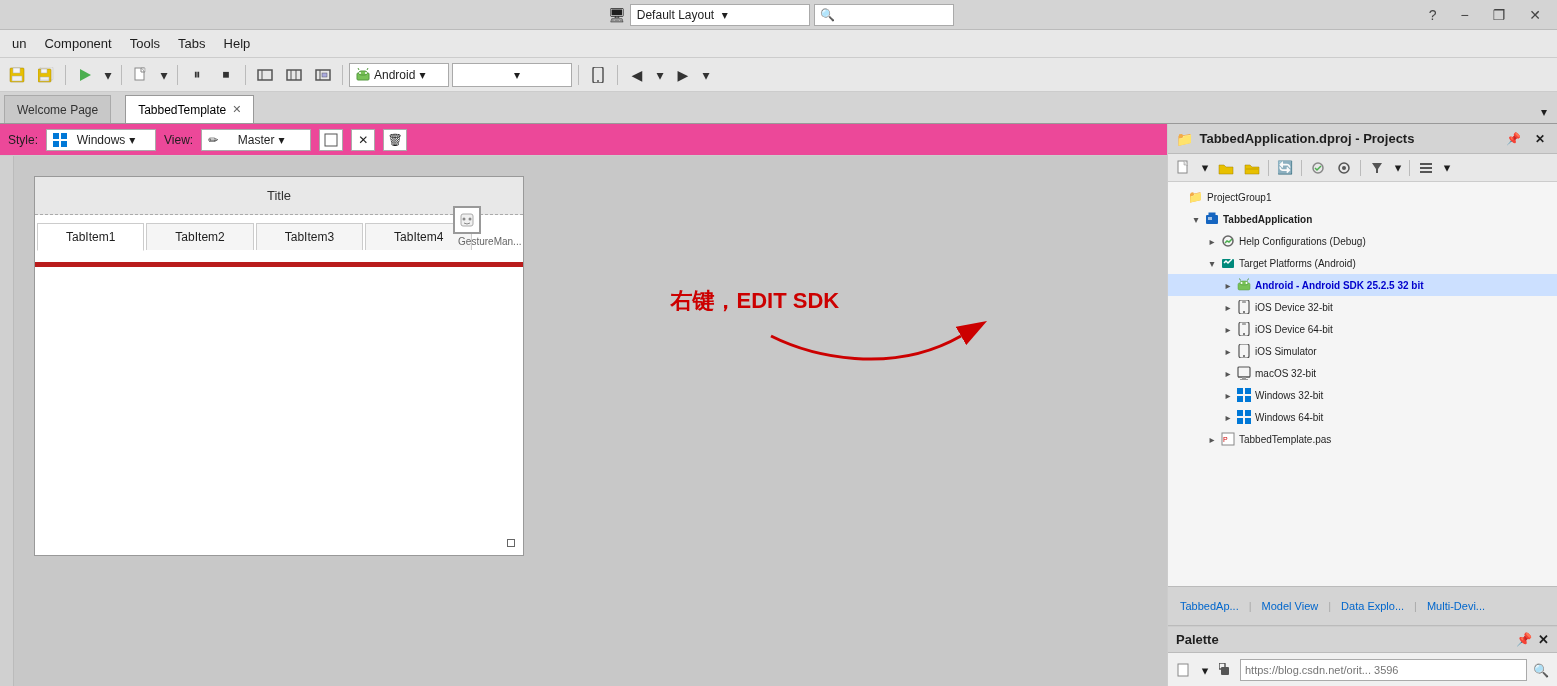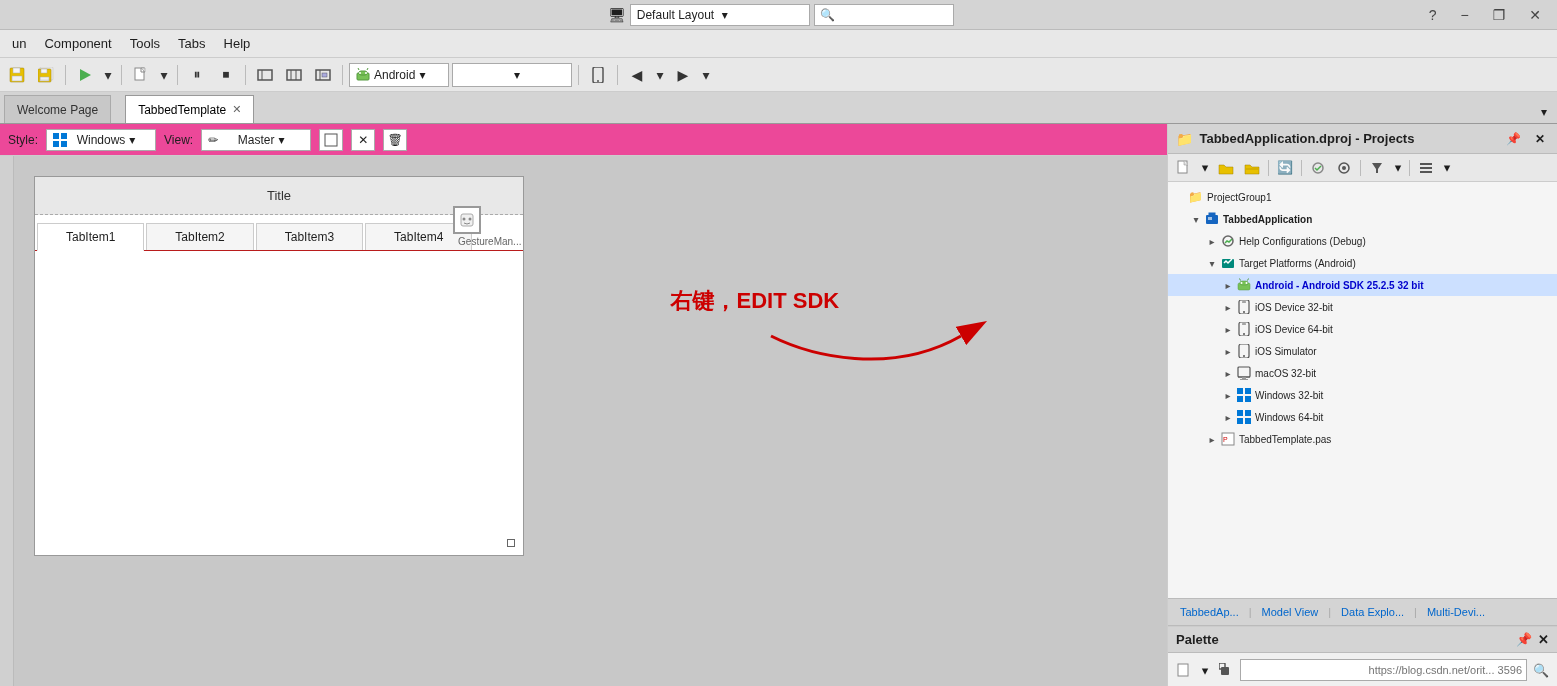--- a/index.html
+++ b/index.html
@@ -234,22 +234,22 @@
       background: #e8e8e8;
       border-bottom: 1px dashed #aaa;
       display: flex;
       align-items: center;
       justify-content: center;
       font-size: 13px;
       color: #333;
     }
     .form-tabs-area {
       display: flex;
-      border-bottom: 1px solid #b91c1c;
-      padding: 8px 0 0 0;
+      border-bottom: 5px solid #b91c1c;
+      padding: 8px 0 12px 0;
     }
     .form-tab {
       padding: 6px 28px;
       border: 1px solid #ccc;
       border-bottom: none;
       background: #f5f5f5;
       cursor: pointer;
       font-size: 12px;
       margin-left: 2px;
     }
@@ -396,21 +396,21 @@
       display: flex;
       align-items: center;
       justify-content: center;
       flex-shrink: 0;
     }
     .tree-label { font-size: 10px; }
     .tree-label.bold { font-weight: bold; }
 
     
     .bottom-tabs {
-      height: 28px;
+      height: 40px;
       background: #d4d4d4;
       display: flex;
       align-items: center;
       border-top: 1px solid #bbb;
       border-bottom: 1px solid #bbb;
       padding: 0 4px;
       font-size: 11px;
     }
     .bottom-tab {
       padding: 3px 8px;
@@ -444,21 +444,20 @@
       padding: 0 4px;
       gap: 2px;
     }
     .palette-search {
       flex: 1;
       height: 22px;
       border: 1px solid #aaa;
       padding: 0 4px;
       font-size: 11px;
       background: white;
-      text-align: right;
     }
     .icon-orange { color: #e65100; }
     .icon-teal { color: #00695c; }
   </style>
 </head>
 <body>
 
 <div class="title-bar">
   <div class="title-bar-center">
     <span style="font-size:14px;">🖥</span>

